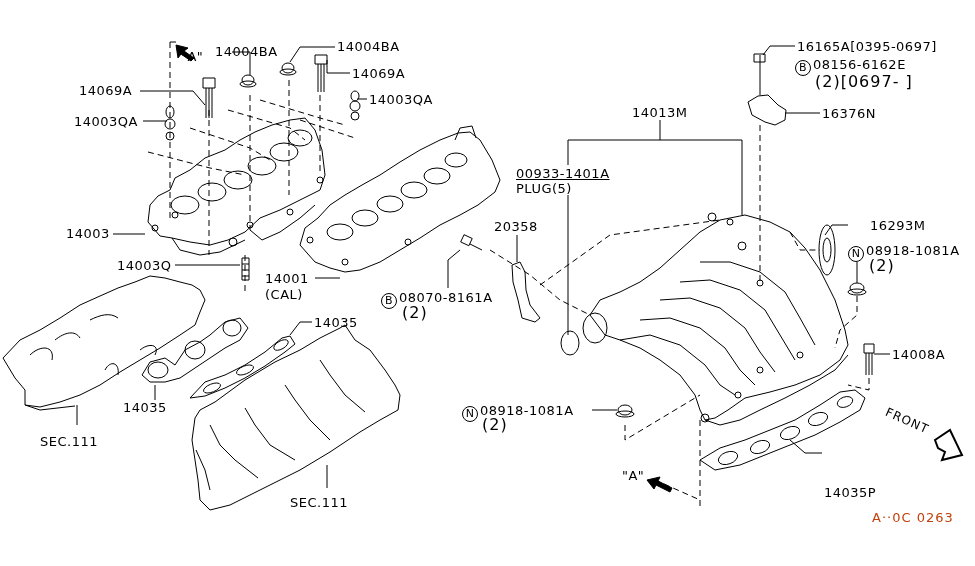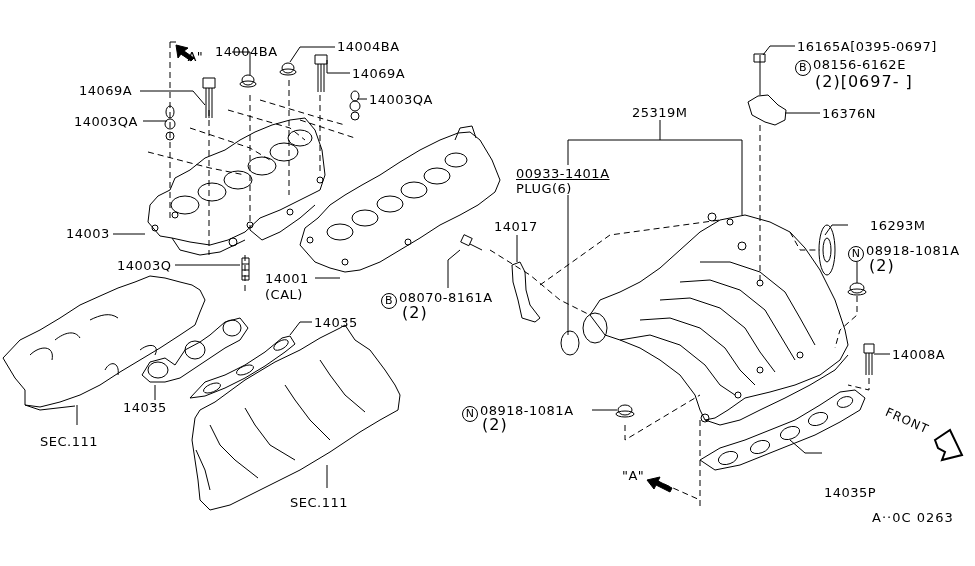--- a/index.html
+++ b/index.html
@@ -2,21 +2,21 @@
 <html><head>
 <meta charset="utf-8">
 <style>
   html, body { margin: 0; padding: 0; background: #ffffff; }
   body { width: 975px; height: 566px; position: relative; overflow: hidden; font-family: "DejaVu Sans Mono", monospace; color: #000; }
   #canvas { position: absolute; left: 0; top: 0; width: 975px; height: 566px; }
   .lbl { position: absolute; font-family: "DejaVu Sans", sans-serif; font-size: 13px; line-height: 13px; letter-spacing: 0.5px; white-space: nowrap; color: #000; }
   .sub { position: absolute; font-family: "DejaVu Sans", sans-serif; font-size: 16px; line-height: 12px; letter-spacing: 1px; white-space: nowrap; color: #000; }
   .circ { display: inline-block; width: 14px; height: 14px; border: 1px solid #000; border-radius: 50%; text-align: center; font-size: 11px; line-height: 14px; margin-right: 2px; vertical-align: -2px; }
   .front { position: absolute; font-family: "DejaVu Sans", sans-serif; font-size: 12px; letter-spacing: 1px; transform: rotate(24deg); transform-origin: left top; }
-  .code { position: absolute; font-family: "DejaVu Sans", sans-serif; font-size: 13px; letter-spacing: 1px; color: #000000; }
+  .code { position: absolute; font-family: "DejaVu Sans", sans-serif; font-size: 13px; letter-spacing: 1px; color: #c2410c; }
   svg line, svg path, svg polyline, svg polygon, svg ellipse, svg rect, svg circle { vector-effect: non-scaling-stroke; }
 </style>
 </head>
 <body>
 
 <svg id="canvas" viewBox="0 0 975 566" xmlns="http://www.w3.org/2000/svg" fill="none" stroke="#000" stroke-width="1">
 
   <g>
     <path d="M148,222 L150,205 L158,196 L170,190 L175,178 L190,170 L205,158 L225,150 L240,140 L255,132 L272,125 L290,120 L305,118 L315,130 L322,150 L325,175 L320,190 L300,200 L280,210 L260,218 L245,232 L228,240 L210,245 L190,242 L172,238 L160,236 Z"></path>
     <ellipse cx="185" cy="205" rx="14" ry="9"></ellipse>
@@ -261,24 +261,24 @@
 <div class="lbl" style="left:66px;top:227px;">14003</div>
 <div class="lbl" style="left:117px;top:259px;">14003Q</div>
 <div class="lbl" style="left:265px;top:272px;">14001</div>
 <div class="lbl" style="left:265px;top:288px;">(CAL)</div>
 
 <div class="lbl" style="left:797px;top:40px;">16165A[0395-0697]</div>
 <div class="lbl" style="left:795px;top:58px;"><span class="circ">B</span><span>08156-6162E</span></div>
 <div class="sub" style="left:815px;top:76px;">(2)[0697-     ]</div>
 <div class="lbl" style="left:822px;top:107px;">16376N</div>
 
-<div class="lbl" style="left:632px;top:106px;">25319M</div>
+<div class="lbl" style="left:632px;top:106px;">14013M</div>
 <div class="lbl" style="left:516px;top:167px;text-decoration:underline;">00933-1401A</div>
-<div class="lbl" style="left:516px;top:182px;">PLUG(6)</div>
-<div class="lbl" style="left:494px;top:220px;">14017</div>
+<div class="lbl" style="left:516px;top:182px;">PLUG(5)</div>
+<div class="lbl" style="left:494px;top:220px;">20358</div>
 
 <div class="lbl" style="left:870px;top:219px;">16293M</div>
 <div class="lbl" style="left:848px;top:244px;"><span class="circ">N</span><span>08918-1081A</span></div>
 <div class="sub" style="left:869px;top:260px;">(2)</div>
 
 <div class="lbl" style="left:381px;top:291px;"><span class="circ">B</span><span>08070-8161A</span></div>
 <div class="sub" style="left:402px;top:307px;">(2)</div>
 
 <div class="lbl" style="left:314px;top:316px;">14035</div>
 <div class="lbl" style="left:892px;top:348px;">14008A</div>

